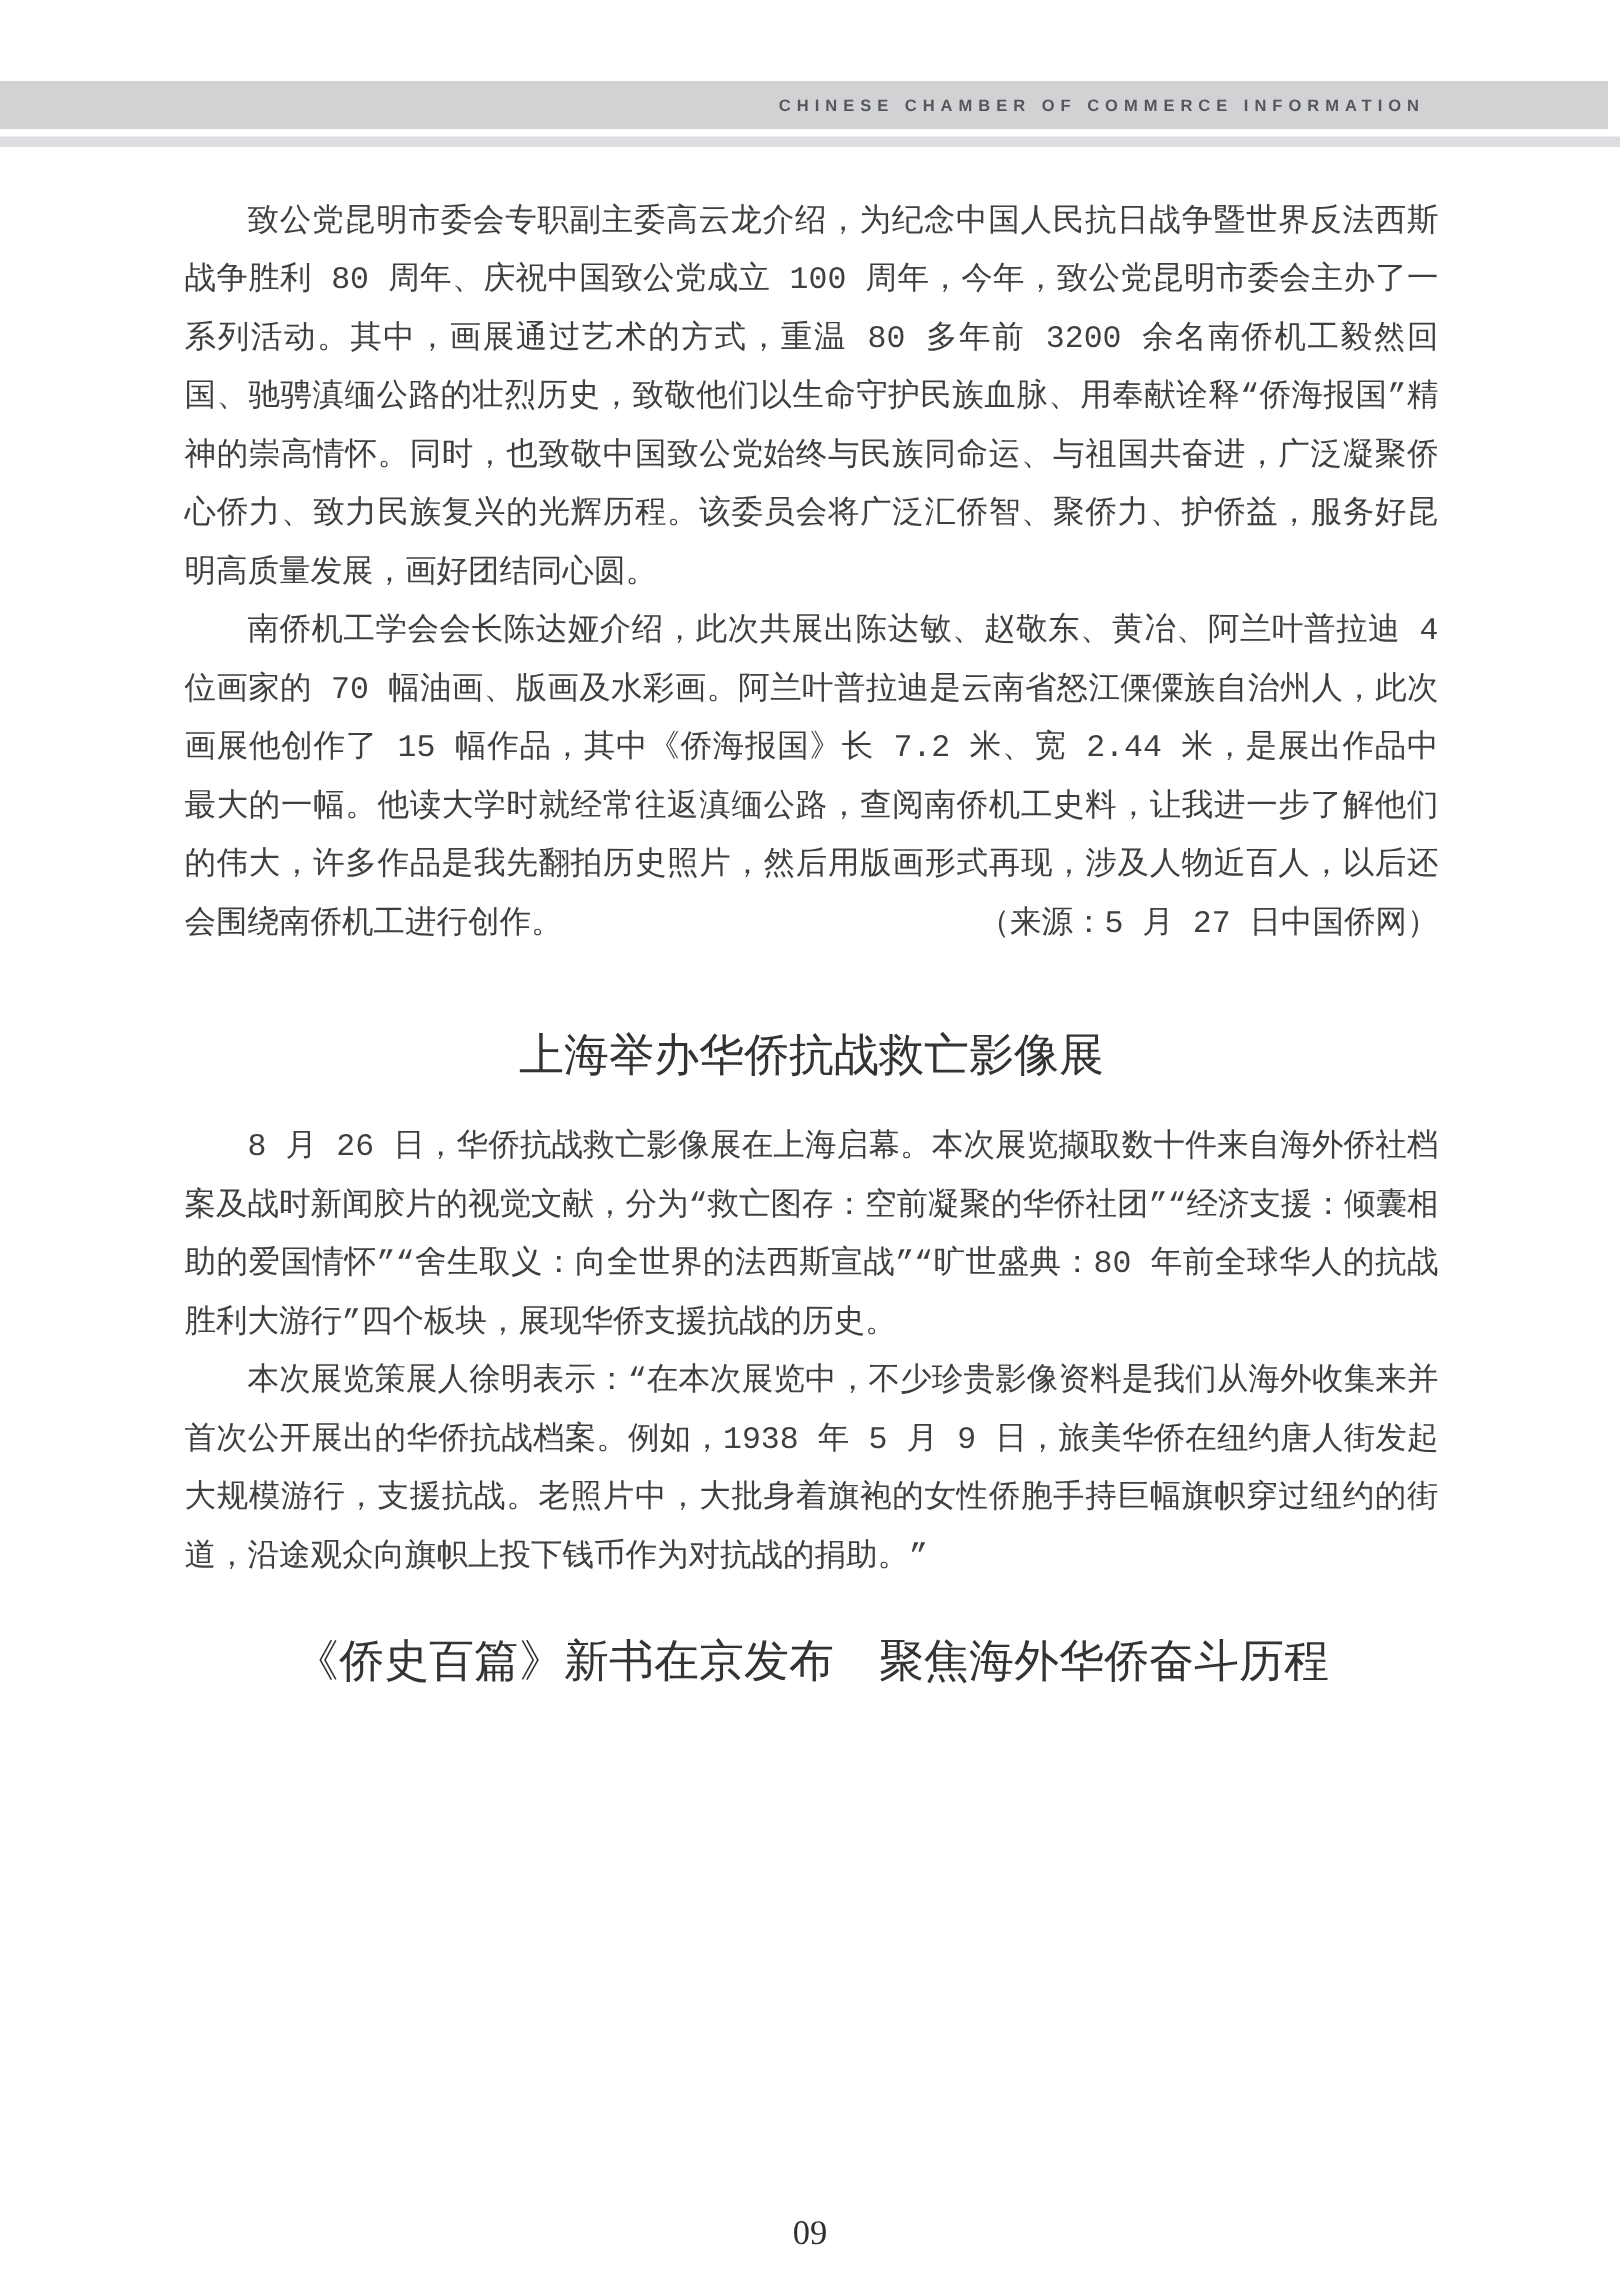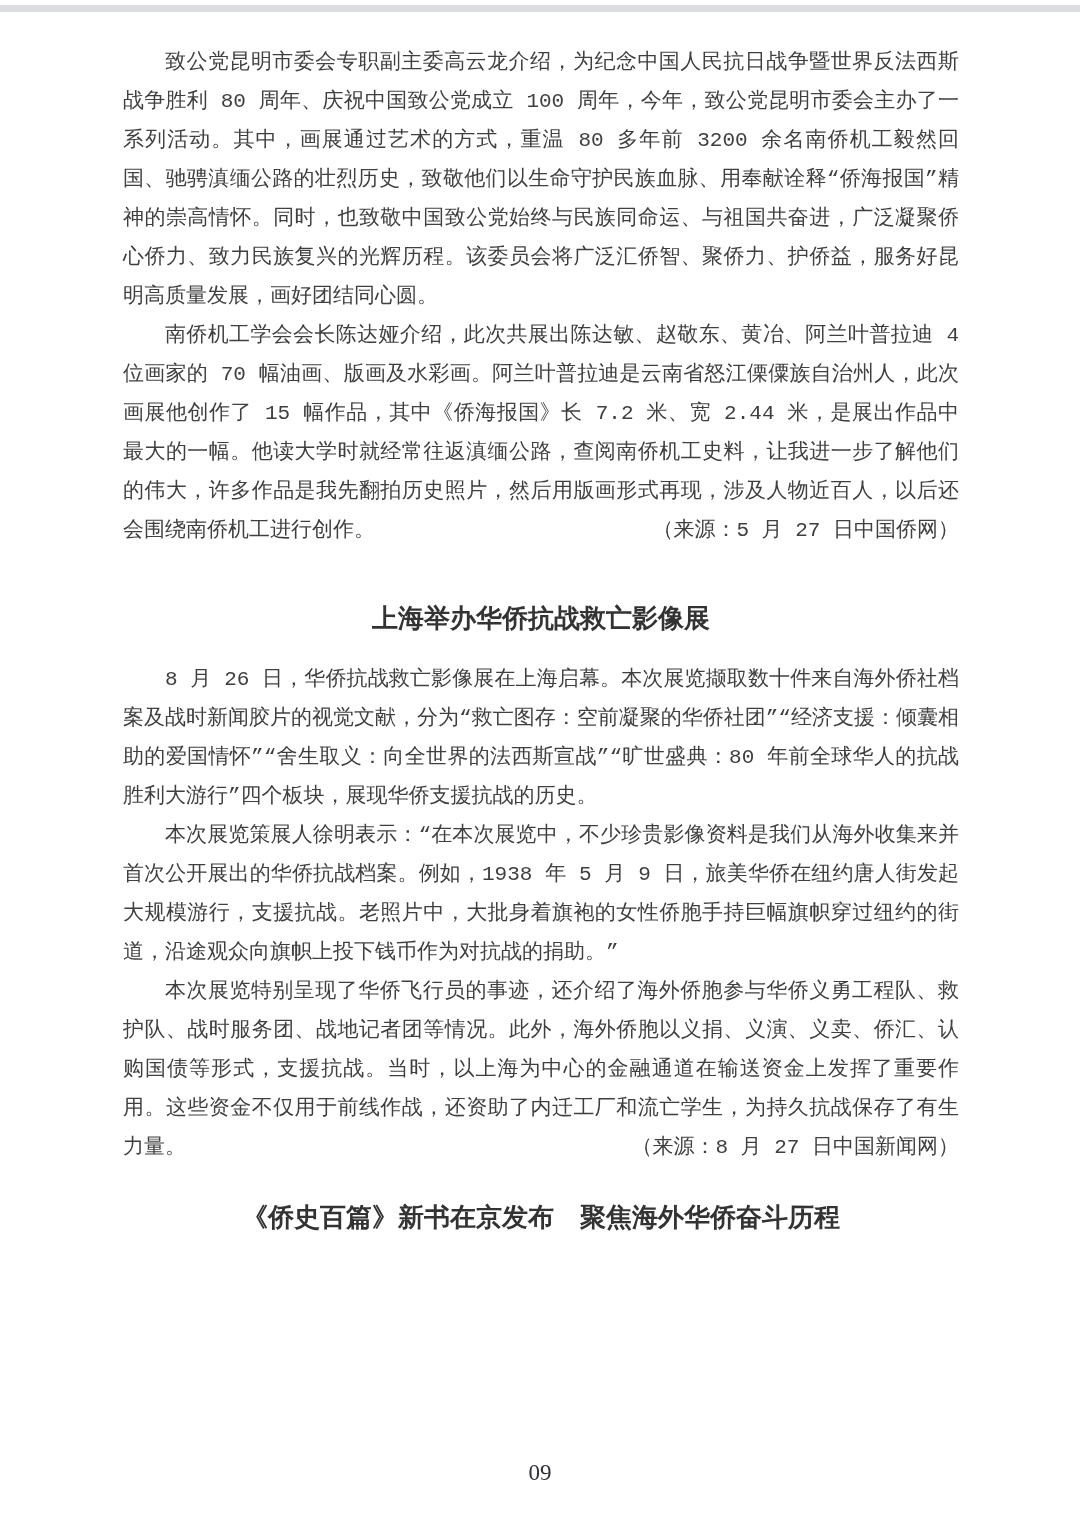--- a/index.html
+++ b/index.html
@@ -43,68 +43,68 @@
     line-height: 39px;
     text-align: justify;
   }
   p.body-para { margin: 0; padding: 0; }
   p.indent { text-indent: 2em; font-family: Liberation Mono, monospace; }
   .src {
     float: right;
     text-indent: 0;
   }
   h2.article-title {
-    font-size: 26px;
+    font-size: 30px;
     line-height: 36px;
-    font-weight: bold;
+    font-weight: normal;
     color: #333333;
     text-align: center;
     text-indent: 0;
     margin: 50px 0 24px 0;
   }
   h2.article-title.second { margin: 32px 0 48px 0; }
   .clearfix::after { content: ""; display: block; clear: both; }
   
   .page-number {
     position: absolute;
-    bottom: 39px;
+    bottom: 23px;
     left: 0;
     width: 100%;
     text-align: center;
     font-family: "Liberation Serif", serif;
     font-size: 23px;
     color: #2e2e34;
   }
 </style>
 </head>
 <body>
 
 <div class="page">
 
+  <div class="band">
+    <span class="band-text">CHINESE CHAMBER OF COMMERCE INFORMATION</span>
+  </div>
   <div class="band-rule"></div>
 
   <div class="content">
 
     <p class="body-para indent clearfix">
       <span>致公党昆明市委会专职副主委高云龙介绍，为纪念中国人民抗日战争暨世界反法西斯战争胜利 80 周年、庆祝中国致公党成立 100 周年，今年，致公党昆明市委会主办了一系列活动。其中，画展通过艺术的方式，重温 80 多年前 3200 余名南侨机工毅然回国、驰骋滇缅公路的壮烈历史，致敬他们以生命守护民族血脉、用奉献诠释“侨海报国”精神的崇高情怀。同时，也致敬中国致公党始终与民族同命运、与祖国共奋进，广泛凝聚侨心侨力、致力民族复兴的光辉历程。该委员会将广泛汇侨智、聚侨力、护侨益，服务好昆明高质量发展，画好团结同心圆。</span>
     </p>
     <p class="body-para indent clearfix">
       <span>南侨机工学会会长陈达娅介绍，此次共展出陈达敏、赵敬东、黄冶、阿兰叶普拉迪 4 位画家的 70 幅油画、版画及水彩画。阿兰叶普拉迪是云南省怒江傈僳族自治州人，此次画展他创作了 15 幅作品，其中《侨海报国》长 7.2 米、宽 2.44 米，是展出作品中最大的一幅。他读大学时就经常往返滇缅公路，查阅南侨机工史料，让我进一步了解他们的伟大，许多作品是我先翻拍历史照片，然后用版画形式再现，涉及人物近百人，以后还会围绕南侨机工进行创作。</span><span class="src">（来源：5 月 27 日中国侨网）</span>
     </p>
 
     <h2 class="article-title">上海举办华侨抗战救亡影像展</h2>
     <p class="body-para indent clearfix">
       <span>8 月 26 日，华侨抗战救亡影像展在上海启幕。本次展览撷取数十件来自海外侨社档案及战时新闻胶片的视觉文献，分为“救亡图存：空前凝聚的华侨社团”“经济支援：倾囊相助的爱国情怀”“舍生取义：向全世界的法西斯宣战”“旷世盛典：80 年前全球华人的抗战胜利大游行”四个板块，展现华侨支援抗战的历史。</span>
     </p>
     <p class="body-para indent clearfix">
       <span>本次展览策展人徐明表示：“在本次展览中，不少珍贵影像资料是我们从海外收集来并首次公开展出的华侨抗战档案。例如，1938 年 5 月 9 日，旅美华侨在纽约唐人街发起大规模游行，支援抗战。老照片中，大批身着旗袍的女性侨胞手持巨幅旗帜穿过纽约的街道，沿途观众向旗帜上投下钱币作为对抗战的捐助。”</span>
     </p>
-    <p class="body-para indent clearfix">
-      <span>本次展览特别呈现了华侨飞行员的事迹，还介绍了海外侨胞参与华侨义勇工程队、救护队、战时服务团、战地记者团等情况。此外，海外侨胞以义捐、义演、义卖、侨汇、认购国债等形式，支援抗战。当时，以上海为中心的金融通道在输送资金上发挥了重要作用。这些资金不仅用于前线作战，还资助了内迁工厂和流亡学生，为持久抗战保存了有生力量。</span><span class="src">（来源：8 月 27 日中国新闻网）</span>
-    </p>
 
     <h2 class="article-title second">《侨史百篇》新书在京发布　聚焦海外华侨奋斗历程</h2>
 
   </div>
 
   <div class="page-number">09</div>
 
 </div>
 
 </body></html>

